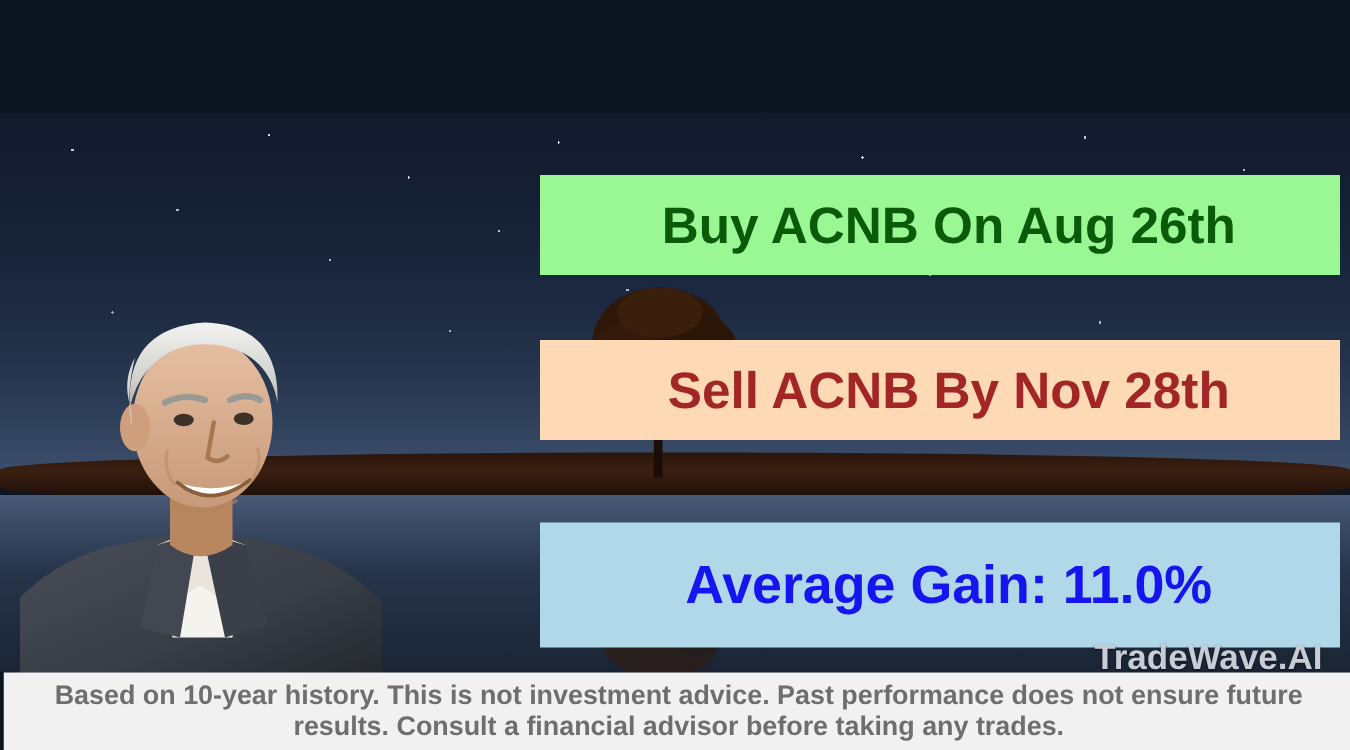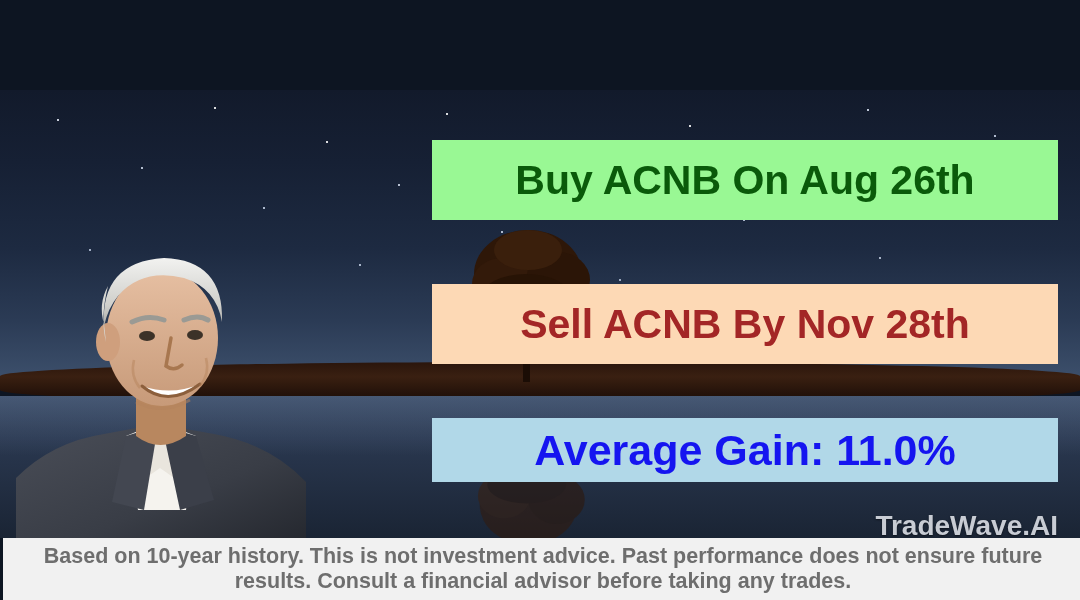--- a/index.html
+++ b/index.html
@@ -168,38 +168,39 @@
     position: absolute;
     left: 432px;
     width: 626px;
     display: flex;
     align-items: center;
     justify-content: center;
     z-index: 20;
     font-weight: bold;
     white-space: nowrap;
     font-family: "Liberation Sans", sans-serif;
+    padding-left: 14px;
   }
   #callout-buy {
     top: 140px;
     height: 80px;
     background: #99f894;
   }
   #callout-buy .callout-text { color: #0a5a0a; font-size: 41px; }
 
   #callout-sell {
-    top: 284px;
+    top: 272px;
     height: 80px;
     background: #fdd9b5;
   }
   #callout-sell .callout-text { color: #a32626; font-size: 41px; }
 
   #callout-gain {
     top: 418px;
-    height: 64px;
+    height: 100px;
     background: #b1d8e8;
   }
   #callout-gain .callout-text { color: #1515f0; font-size: 43px; }
 
   
   #watermark {
     position: absolute;
     right: 22px;
     top: 510px;
     color: #c8ccd4;

